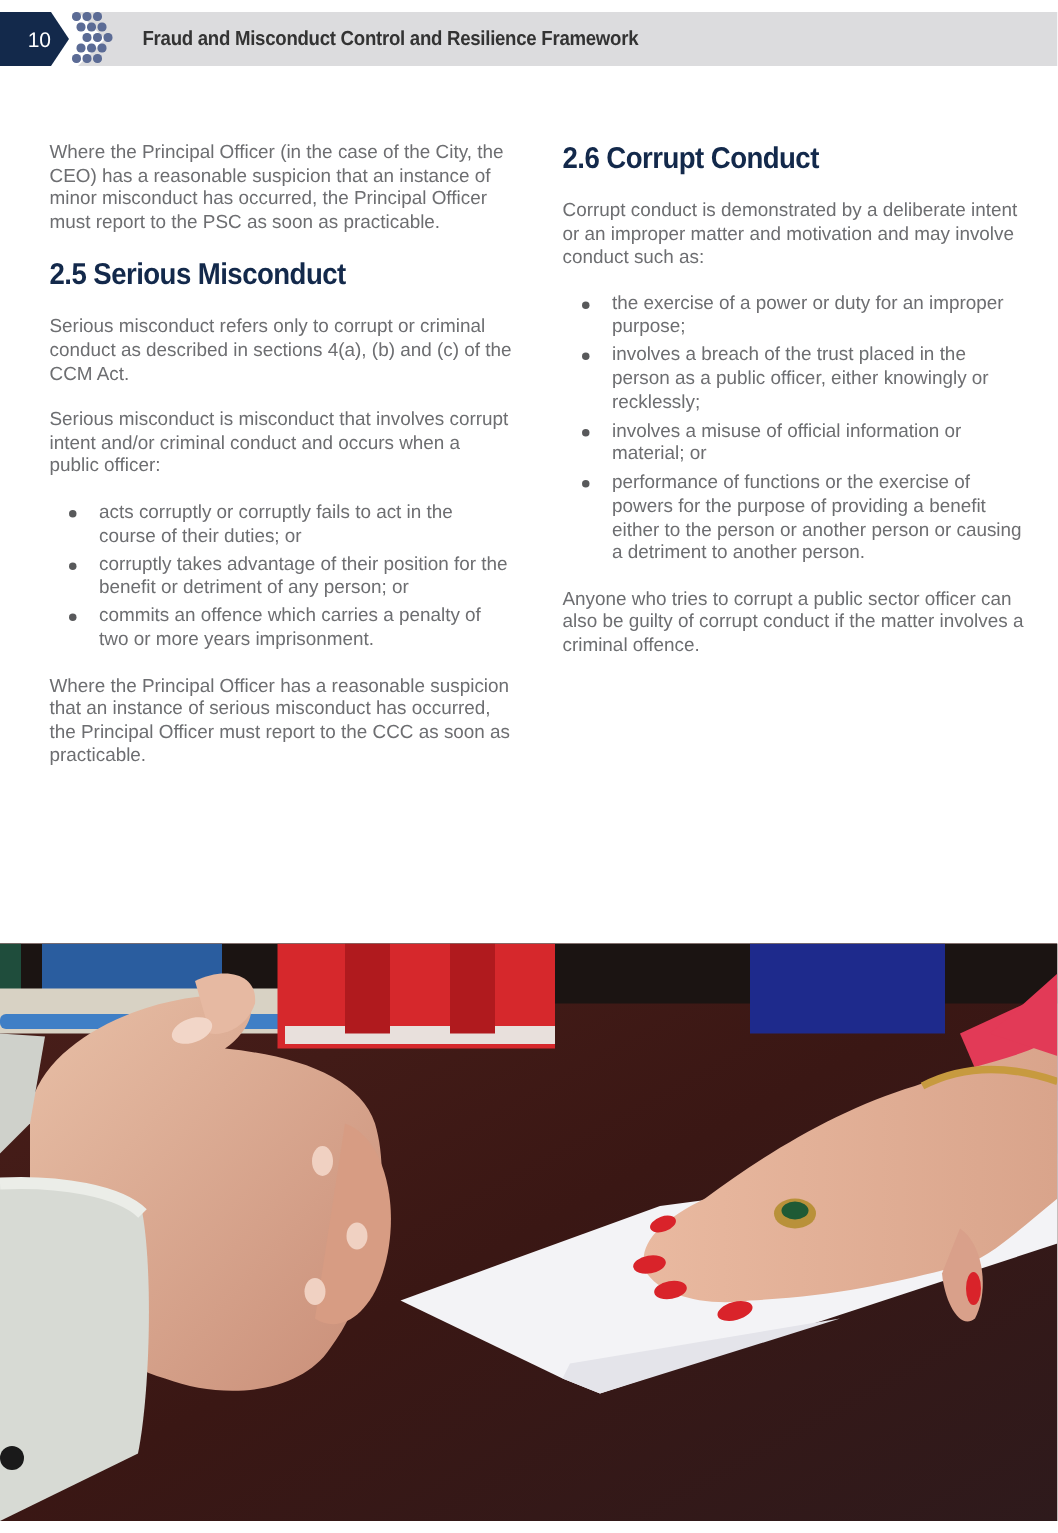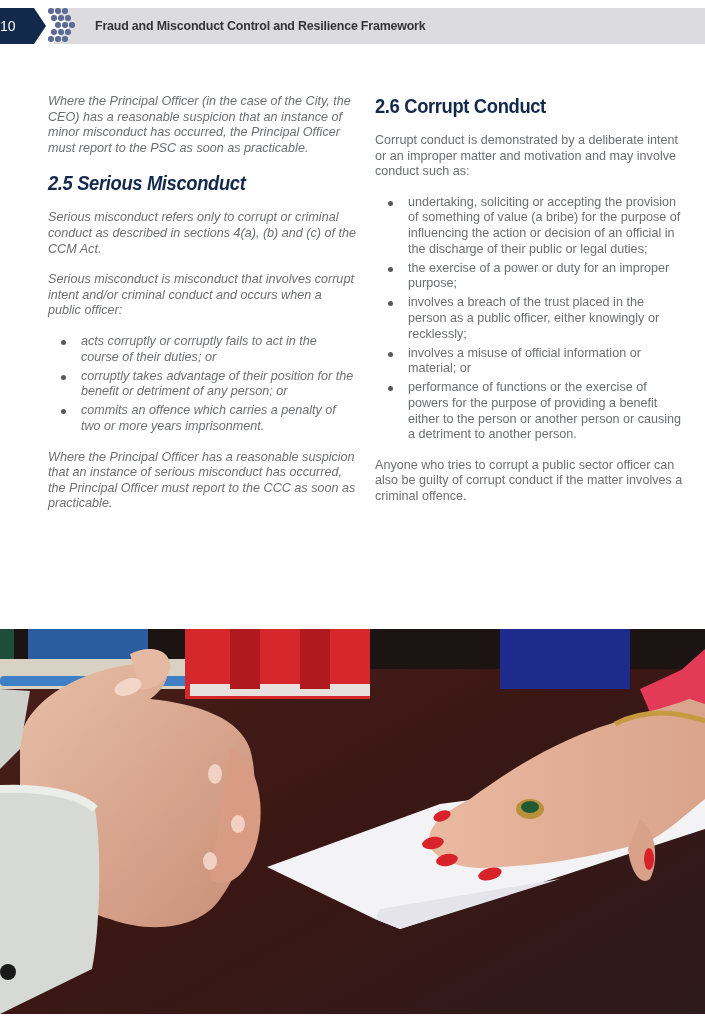--- a/index.html
+++ b/index.html
@@ -7,31 +7,31 @@
            font-family: "Liberation Sans", "DejaVu Sans", sans-serif; }
 
     
     .header { position: absolute; left: 0; top: 8px; width: 705px; height: 36px; }
     .header-band { position: absolute; left: 70px; top: 0; width: 635px; height: 36px; background: #dcdcde; }
     .header-band::before { content: ""; position: absolute; left: -18px; top: 0;
            border-top: 18px solid #dcdcde; border-bottom: 18px solid #dcdcde; border-left: 18px solid transparent; }
     .page-num-box { position: absolute; left: 0; top: 0; width: 34px; height: 36px; background: #13294b; }
     .page-num-box::after { content: ""; position: absolute; left: 34px; top: 0;
            border-top: 18px solid transparent; border-bottom: 18px solid transparent; border-left: 12px solid #13294b; }
-    .page-num { position: absolute; left: 0; top: 0; width: 34px; height: 36px; line-height: 36px; text-align: left;
+    .page-num { position: absolute; left: 0; top: 0; width: 34px; height: 36px; line-height: 36px; text-align: right;
            color: #ffffff; font-size: 14px; }
     .dots { position: absolute; left: 40px; top: 0; width: 44px; height: 36px; }
     .dots span { position: absolute; width: 5.5px; height: 5.5px; border-radius: 50%; background: #5b6b95; }
     .header-title { position: absolute; left: 95px; top: 0; height: 36px; line-height: 36px;
            font-size: 13.5px; font-weight: bold; color: #333333; letter-spacing: -0.2px;
            font-family: "Liberation Sans Narrow", "Liberation Sans", sans-serif; transform: scaleX(0.92); transform-origin: left center; }
 
     
     .col { position: absolute; top: 94px; color: #6d6e71; font-size: 12.6px; line-height: 15.6px; }
-    .col-left { left: 48px; width: 310px; font-style: italic; }
+    .col-left { left: 33px; width: 310px; }
     .col-right { left: 375px; width: 310px; top: 94px; }
     .col p { margin: 0 0 15px 0; }
     .col h2 { margin: 0 0 15px 0; color: #13294b; font-size: 20px; font-weight: bold; line-height: 24px;
            font-family: "Liberation Sans Narrow", "Liberation Sans", sans-serif; letter-spacing: -0.4px;
            transform: scaleX(0.92); transform-origin: left center; white-space: nowrap; }
     .col ul { list-style: none; margin: 0 0 15px 0; padding: 0; }
     .col li { position: relative; padding-left: 33px; margin-bottom: 3.5px; }
     .col li .bullet { position: absolute; left: 13px; top: 6px; width: 5px; height: 5px; border-radius: 50%; background: #58595b; }
 
     
@@ -76,21 +76,20 @@
     <li><span class="bullet"></span><span>corruptly takes advantage of their position for the benefit or detriment of any person; or</span></li>
     <li><span class="bullet"></span><span>commits an offence which carries a penalty of two or more years imprisonment.</span></li>
   </ul>
   <p>Where the Principal Officer has a reasonable suspicion that an instance of serious misconduct has occurred, the Principal Officer must report to the CCC as soon as practicable.</p>
 </div>
 
 <div class="col col-right">
   <h2>2.6 Corrupt Conduct</h2>
   <p>Corrupt conduct is demonstrated by a deliberate intent or an improper matter and motivation and may involve conduct such as:</p>
   <ul>
-    <li><span class="bullet"></span><span>undertaking, soliciting or accepting the provision of something of value (a bribe) for the purpose of influencing the action or decision of an official in the discharge of their public or legal duties;</span></li>
     <li><span class="bullet"></span><span>the exercise of a power or duty for an improper purpose;</span></li>
     <li><span class="bullet"></span><span>involves a breach of the trust placed in the person as a public officer, either knowingly or recklessly;</span></li>
     <li><span class="bullet"></span><span>involves a misuse of official information or material; or</span></li>
     <li><span class="bullet"></span><span>performance of functions or the exercise of powers for the purpose of providing a benefit either to the person or another person or causing a detriment to another person.</span></li>
   </ul>
   <p>Anyone who tries to corrupt a public sector officer can also be guilty of corrupt conduct if the matter involves a criminal offence.</p>
 </div>
 
 <div class="photo" role="img" aria-label="Clasped hands of a man in a white shirt across a dark wooden desk from a woman's hand with red nail polish and a gold ring resting on a white envelope">
   <svg width="705" height="385" viewBox="0 0 705 385" xmlns="http://www.w3.org/2000/svg">

